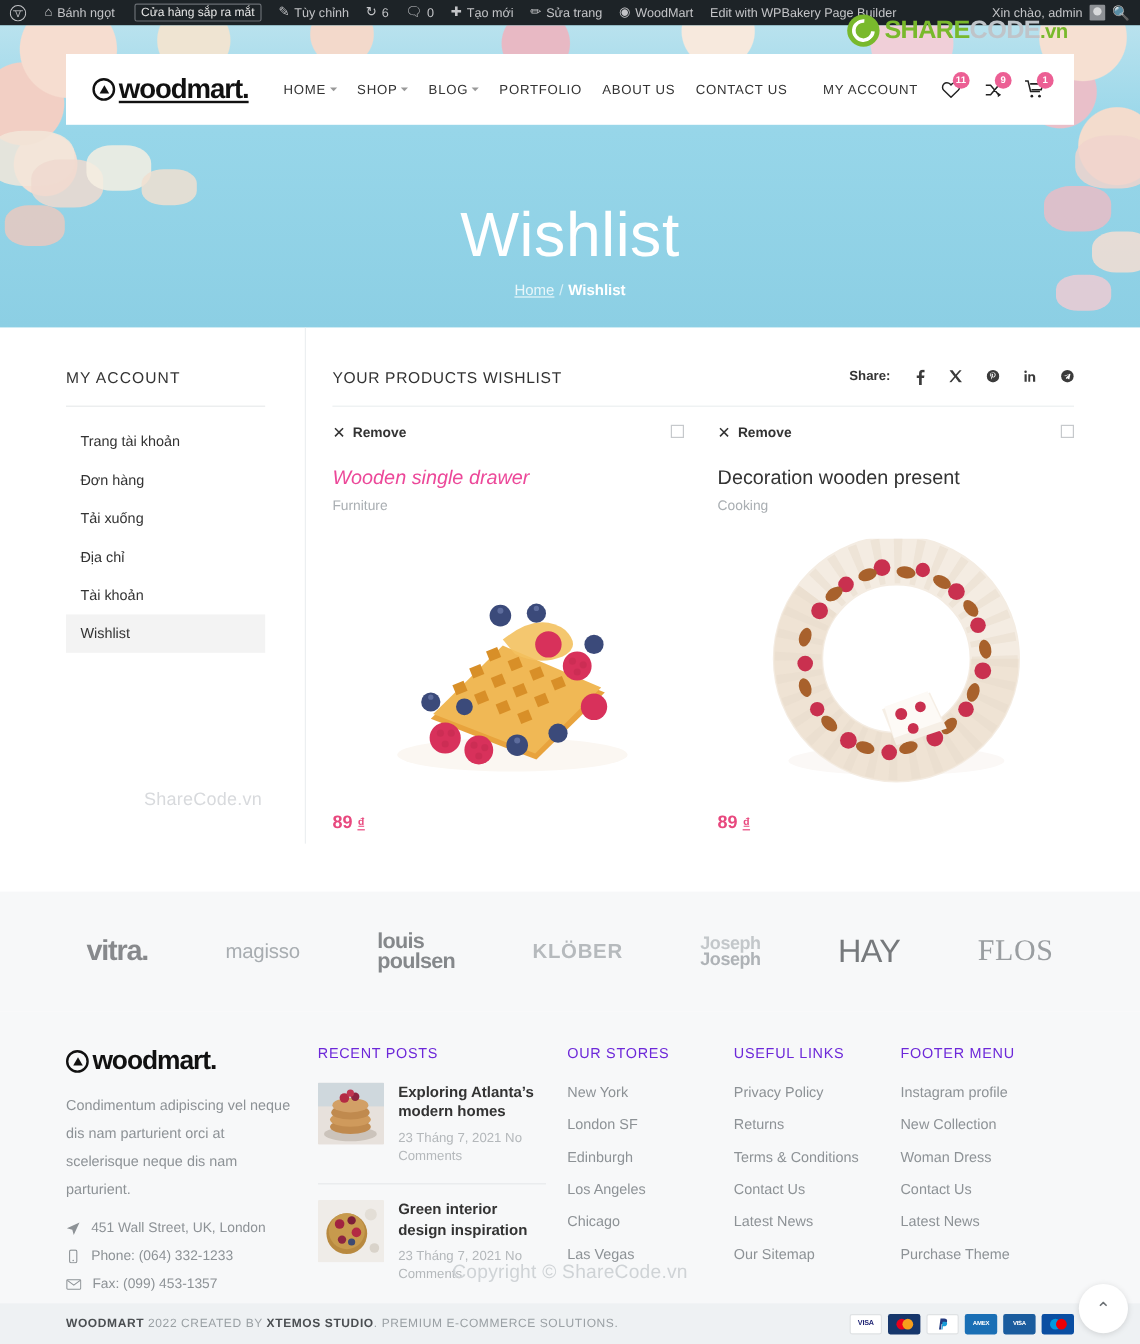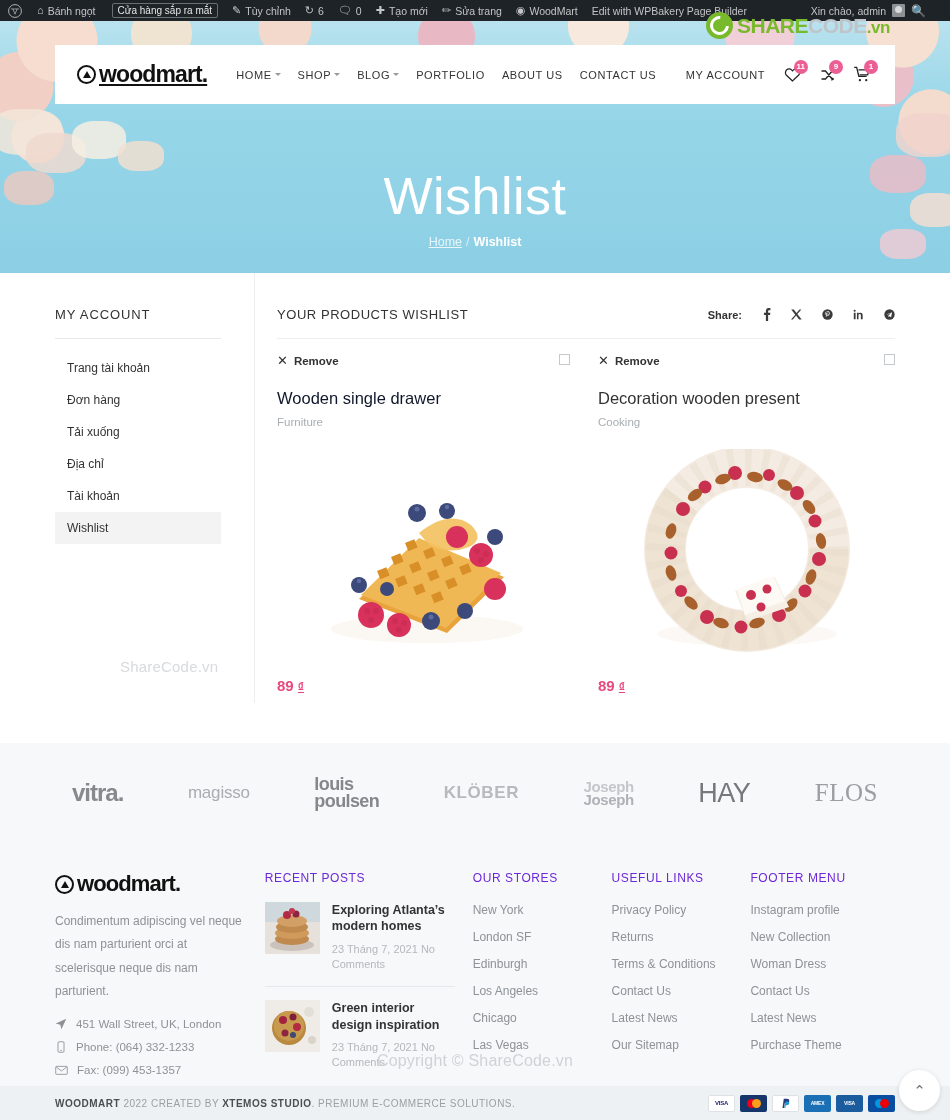--- a/index.html
+++ b/index.html
@@ -20,21 +20,21 @@
     font-size: 10.5px; z-index: 50;
     font-family: "Liberation Sans", sans-serif;
   }
   .ab-item { display: flex; align-items: center; gap: 4px; padding: 0 7px; height: 21px; white-space: nowrap; }
   .ab-item .ab-ico { font-size: 11px; line-height: 1; display: inline-block; }
   .ab-logo { padding-left: 8px; padding-right: 8px; font-size: 13px; }
   .ab-pill {
     border: 1px solid #6a6f74; border-radius: 2px; padding: 1px 5px;
     font-size: 10px; color: #e5e5e5; margin-left: 2px;
   }
-  .ab-right { margin-left: auto; display: flex; align-items: center; padding-right: 22px; gap: 6px; }
+  .ab-right { margin-left: auto; display: flex; align-items: center; padding-right: 6px; gap: 6px; }
   .ab-avatar { width: 13px; height: 13px; background: #8d9195; display: inline-block; border-radius: 1px; position: relative; }
   .ab-avatar::after {
     content: ""; position: absolute; left: 3px; top: 2px; width: 7px; height: 7px;
     border-radius: 50%; background: #d7d9da;
   }
   .ab-search { font-size: 12px; color: #c3c4c7; padding-right: 2px; }
 
   
   .hero {
     position: absolute; top: 21px; left: 0; width: 950px; height: 252px;
@@ -131,21 +131,21 @@
   }
   .sidebar ul { list-style: none; margin-top: 13px; margin-right: 33px; }
   .sidebar li a {
     display: block; padding: 9px 12px; font-size: 12px; color: #333; text-decoration: none; font-weight: 500;
   }
   .sidebar li.active a { background: #f3f3f3; }
 
   .wl { flex: 1; padding-top: 34px; padding-left: 22px; }
   .wl-head { display: flex; align-items: center; padding-bottom: 16px; }
   .wl-title { font-size: 13px; letter-spacing: .55px; color: #333; }
-  .wl-share { margin-left: auto; display: flex; align-items: center; gap: 20px; font-size: 11px; color: #333; }
+  .wl-share { margin-left: auto; display: flex; align-items: flex-start; gap: 20px; font-size: 11px; color: #333; }
   .wl-share .lbl { font-weight: bold; margin-right: 1px; }
   .wl-share a { color: #3b3b3b; display: inline-flex; align-items:center; }
 
   .wl-table { border-top: 1px solid #eceff1; }
   .wl-row { display: flex; }
   .wl-cell { width: 50%; padding-top: 14px; position: relative; }
   .wl-cell.first { padding-right: 16px; }
   .wl-cell.second { padding-left: 12px; }
   .rm {
     display: inline-flex; align-items: center; gap: 6px;
@@ -433,21 +433,21 @@
 
       <div class="wl-table">
         <div class="wl-row">
 
           <div class="wl-cell first">
             <span class="rm">
               <span class="x">✕</span>
               <span>Remove</span>
             </span>
             <span class="cb"></span>
-            <a href="#" class="p-name" style="display:block;text-decoration:none;color:#0f172a;">Wooden single drawer</a>
+            <a href="#" class="p-name" style="display:block;text-decoration:none;color:#ec4899;font-style:italic;">Wooden single drawer</a>
             <div class="p-cat">Furniture</div>
             <div class="p-img">
               <svg width="250" height="205" viewBox="0 0 250 205">
                 <ellipse cx="128" cy="180" rx="96" ry="14" fill="#fbf7f2"></ellipse>
                 <path d="M60 150 L120 92 L205 128 L148 184 Z" fill="#e8a33d"></path>
                 <path d="M62 146 L120 89 L202 124 L147 179 Z" fill="#f0b855"></path>
                 <g fill="#d88f28">
                   <rect x="78" y="122" width="10" height="9" transform="rotate(-22 78 122)"></rect>
                   <rect x="96" y="130" width="10" height="9" transform="rotate(-22 96 130)"></rect>
                   <rect x="114" y="138" width="10" height="9" transform="rotate(-22 114 138)"></rect>

